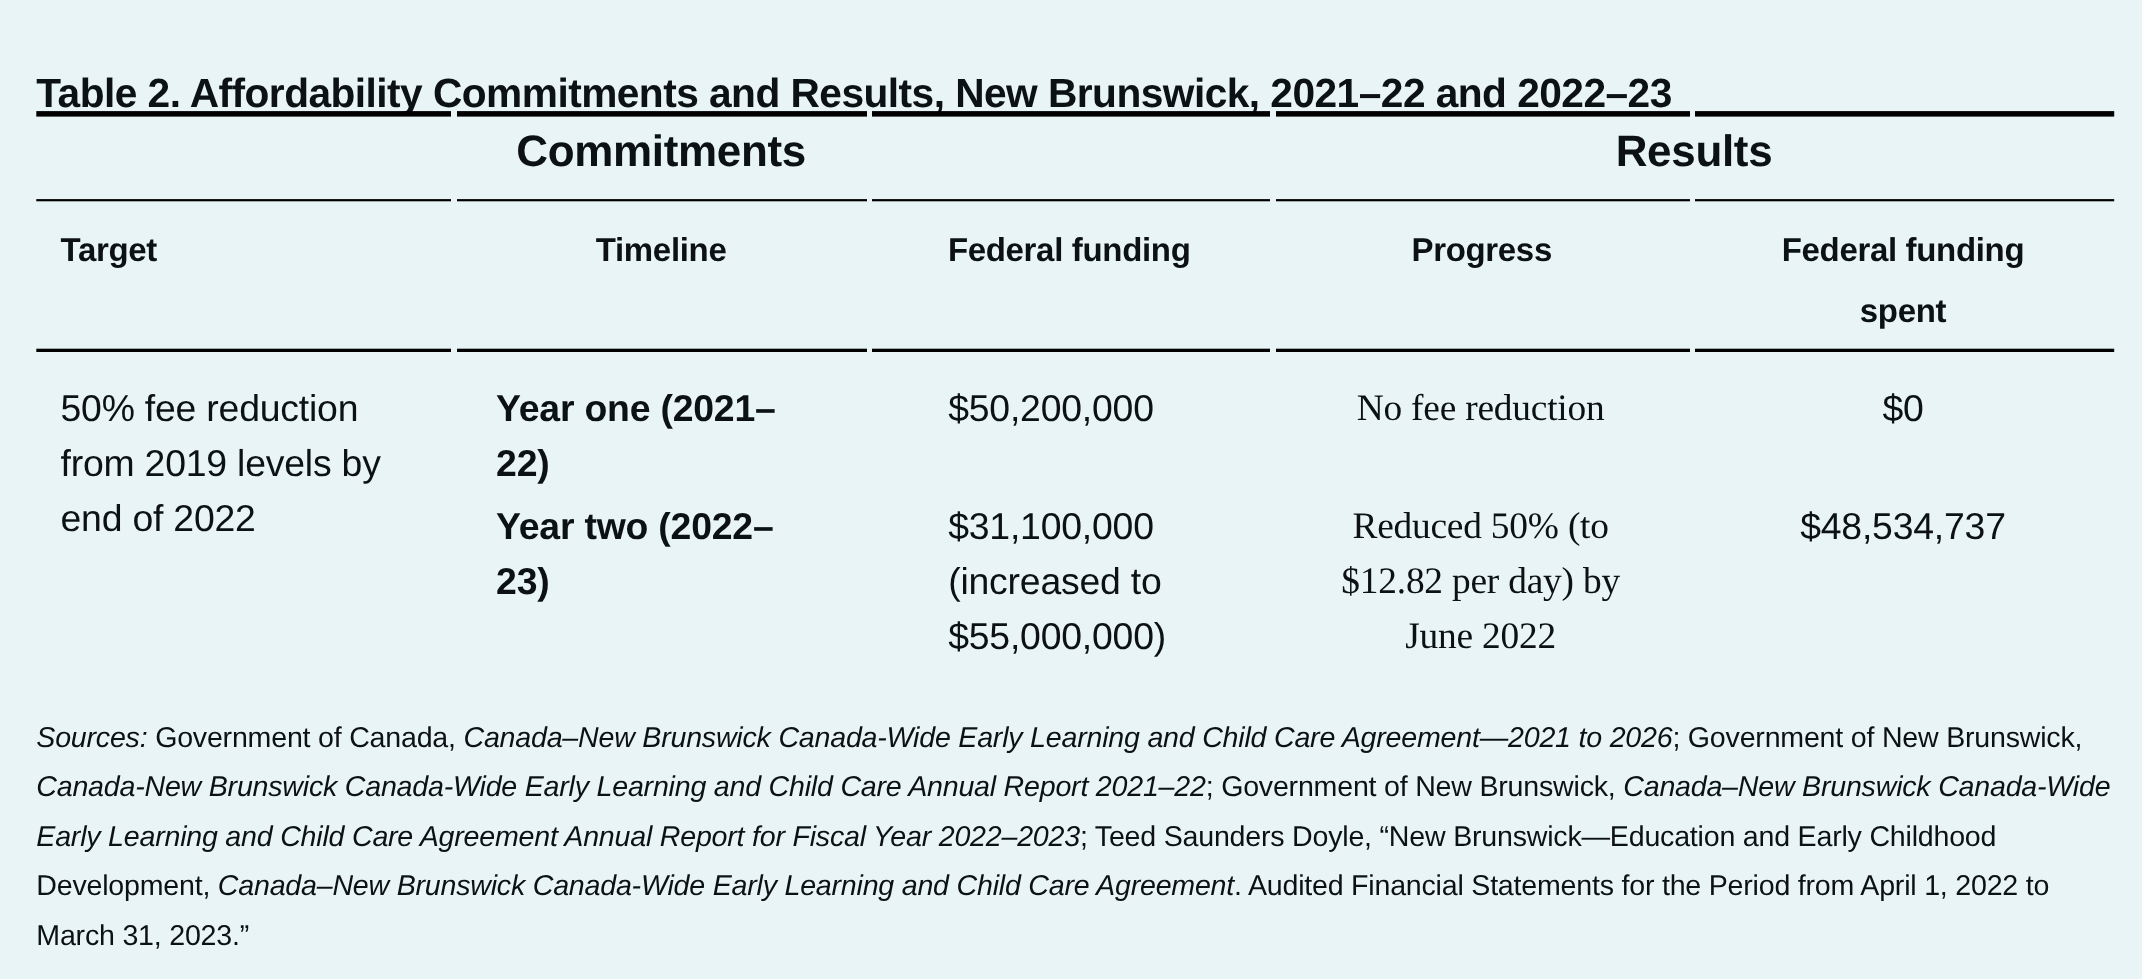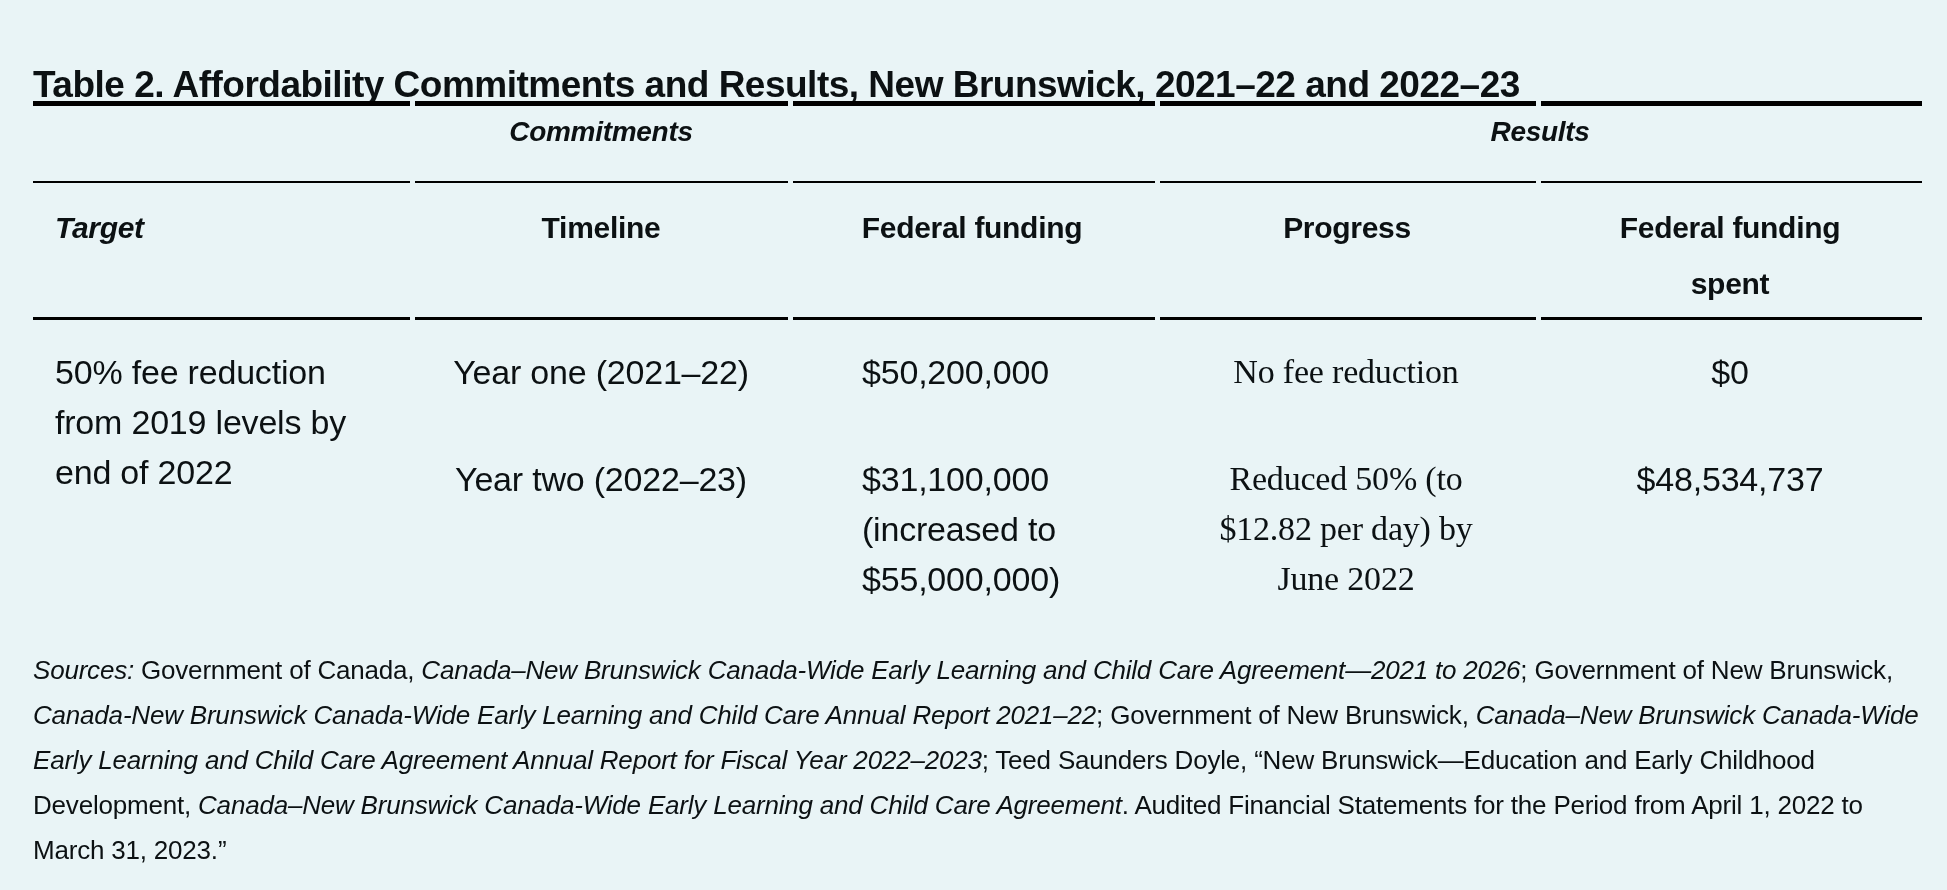--- a/index.html
+++ b/index.html
@@ -28,46 +28,45 @@
       #000 760px 1122px, rgba(0,0,0,0) 1122px 1127px,
       #000 1127px 1503px, rgba(0,0,0,0) 1503px 1508px,
       #000 1508px 1889px);
   }
   .rule-thick{top:101px;height:5px;}
   .rule-thin{top:181px;height:2px;}
   .rule-mid{top:317px;height:3px;}
   
   .group-hdr{
     top:116px;height:52px;
-    font-size:28px;font-weight:bold;letter-spacing:-0.3px;
+    font-size:40px;font-weight:bold;letter-spacing:-0.3px;
     text-align:center;
-    font-style:italic;
   }
   .group-commitments{left:451px;width:300px;}
   .group-results{left:1390px;width:300px;}
   
   .col-hdr{
     top:200px;
     font-size:30px;font-weight:bold;letter-spacing:-0.3px;
     line-height:56px;
   }
-  .hdr-target{left:55px;width:320px;text-align:left;font-style:italic;}
+  .hdr-target{left:55px;width:320px;text-align:left;}
   .hdr-timeline{left:451px;width:300px;text-align:center;}
   .hdr-funding{left:822px;width:300px;text-align:center;}
   .hdr-progress{left:1197px;width:300px;text-align:center;}
   .hdr-spent{left:1610px;width:240px;text-align:center;}
   
   .cell{
     font-size:34px;letter-spacing:-0.2px;
     line-height:50px;
   }
   .row1{top:347px;}
   .row2{top:454px;}
   .cell-target{left:55px;width:312px;text-align:left;}
-  .cell-timeline{left:451px;width:300px;text-align:center;}
+  .cell-timeline{left:451px;width:300px;font-weight:bold;}
   .cell-funding{left:862px;width:220px;}
   .cell-progress{left:1185px;width:322px;text-align:center;font-family:Liberation Serif, serif;}
   .cell-spent{left:1570px;width:320px;text-align:center;}
   
   .sources{
     left:33px;top:648px;width:1886px;
     font-size:26px;letter-spacing:-0.2px;
     line-height:45px;
   }
   .sources i{}

